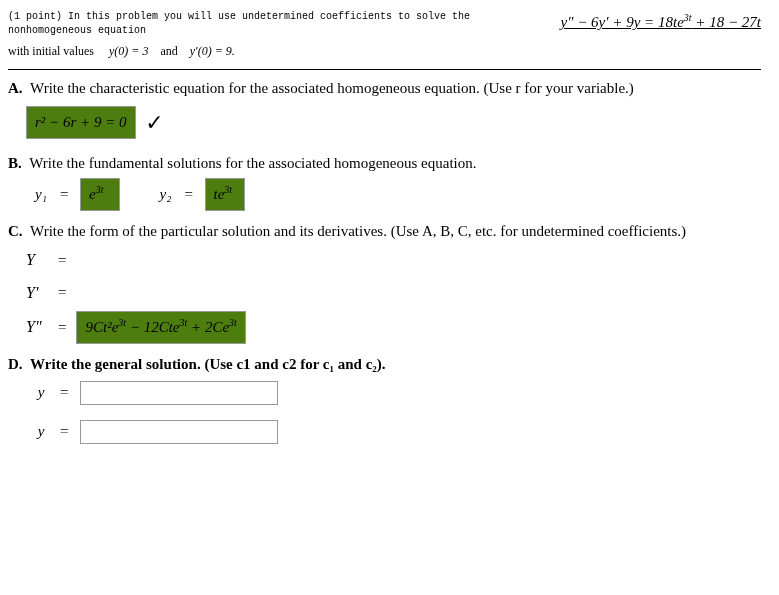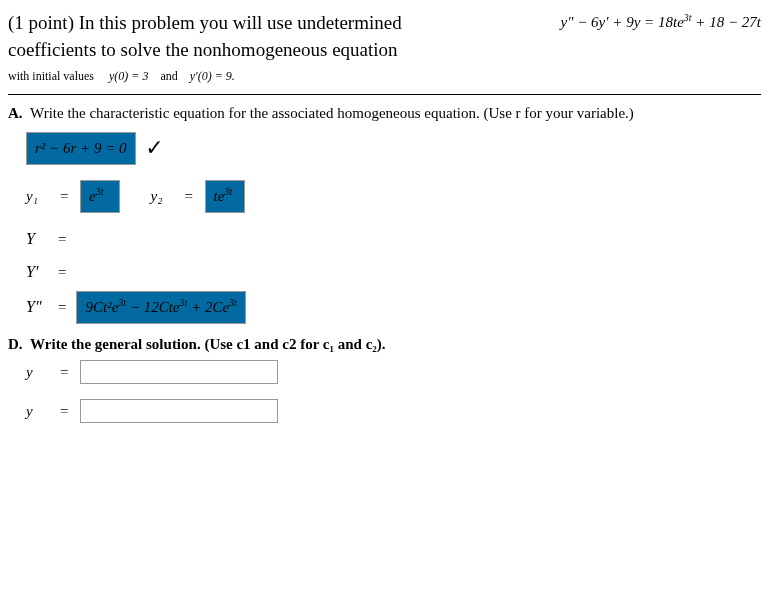--- a/index.html
+++ b/index.html
@@ -14,29 +14,31 @@
     }
 
     .problem-header {
       display: flex;
       justify-content: space-between;
       align-items: flex-start;
       margin-bottom: 4px;
     }
 
     .problem-header-left {
-      font-size: 19px;
+      font-size: 10px;
       max-width: 480px;
       line-height: 1.4;
+      font-family: Liberation Mono, monospace;
     }
 
     .main-equation {
       font-size: 15px;
       text-align: right;
       line-height: 1.6;
+      text-decoration: underline;
     }
 
     .initial-values-line {
       font-size: 12px;
       margin-bottom: 8px;
       line-height: 1.6;
     }
 
     hr {
       border: none;
@@ -60,21 +62,21 @@
       line-height: 1.8;
     }
 
     .answer-box {
       display: inline-block;
       border: 1px solid #999;
       padding: 2px 8px;
       min-width: 40px;
       min-height: 22px;
       vertical-align: middle;
-      background: #0369a1;
+      background: #4d7c0f;
     }
 
     .answer-box-input {
       border: 1px solid #999;
       padding: 2px 6px;
       min-width: 36px;
       height: 24px;
       vertical-align: middle;
       background: #fff;
       font-size: 15px;
@@ -91,20 +93,21 @@
     .eq-row {
       display: flex;
       align-items: center;
       margin-bottom: 4px;
       gap: 4px;
     }
 
     .eq-label {
       font-style: italic;
       min-width: 30px;
+      text-align: center;
     }
 
     .eq-symbol {
       min-width: 16px;
     }
 
     sup { font-size: 10px; vertical-align: super; }
 
     .math-italic { font-style: italic; }
 
@@ -148,38 +151,50 @@
   </div>
   <div class="section-content">
     <span class="answer-box math-italic">
       <span>r² − 6r + 9 = 0</span>
     </span>
     <span class="checkmark">✓</span>
   </div>
 </div>
 
 <div class="section">
+  <div class="section-label">
+    <span>B.</span>
+    <span class="section-question" style="font-weight:normal; display:inline;">
+      &nbsp;<span>Write the fundamental solutions for the associated homogeneous equation.</span>
+    </span>
+  </div>
   <div class="section-content">
     <div class="eq-row">
       <span class="math-italic eq-label">y₁</span>
       <span class="eq-symbol">=</span>
       <span class="answer-box math-italic">
         <span>e</span><sup>3t</sup>
       </span>
       &nbsp;&nbsp;&nbsp;&nbsp;&nbsp;&nbsp;
       <span class="math-italic eq-label">y₂</span>
       <span class="eq-symbol">=</span>
       <span class="answer-box math-italic">
         <span>te</span><sup>3t</sup>
       </span>
     </div>
   </div>
 </div>
 
 <div class="section">
+  <div class="section-label">
+    <span>C.</span>
+    <span class="section-question" style="font-weight:normal; display:inline;">
+      &nbsp;<span>Write the form of the particular solution and its derivatives. (Use A, B, C, etc. for undetermined coefficients.)</span>
+    </span>
+  </div>
   <div class="section-content">
 
     <div class="eq-row">
       <span class="math-italic" style="min-width:22px; font-size:16px;">Y</span>
       <span style="margin: 0 6px;">=</span>
     </div>
 
     <div class="eq-row">
       <span class="math-italic" style="min-width:22px; font-size:16px;">Y′</span>
       <span style="margin: 0 6px;">=</span>

